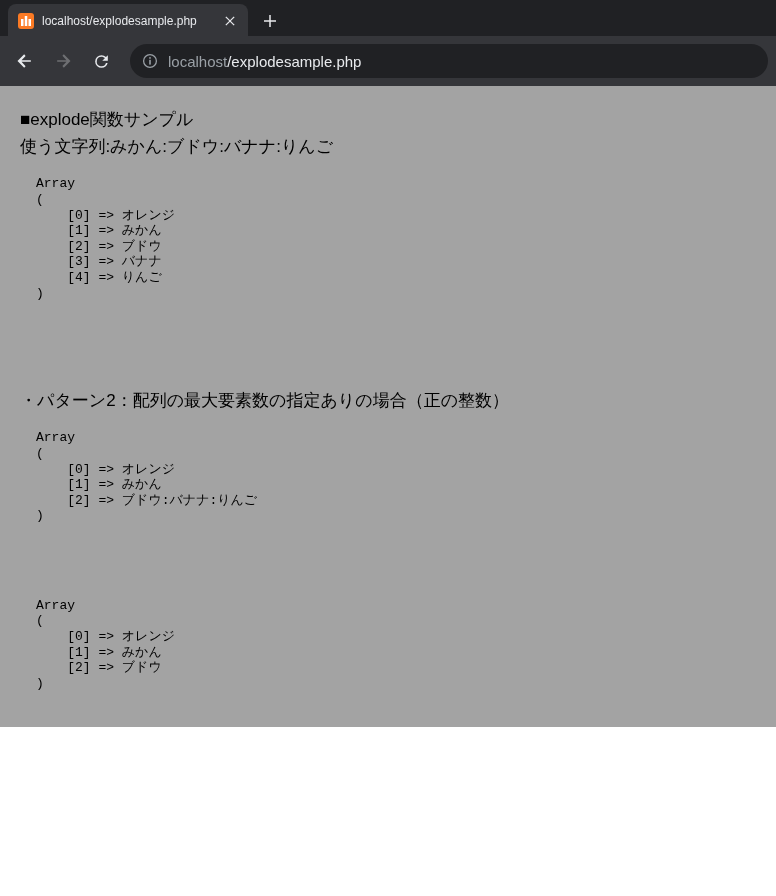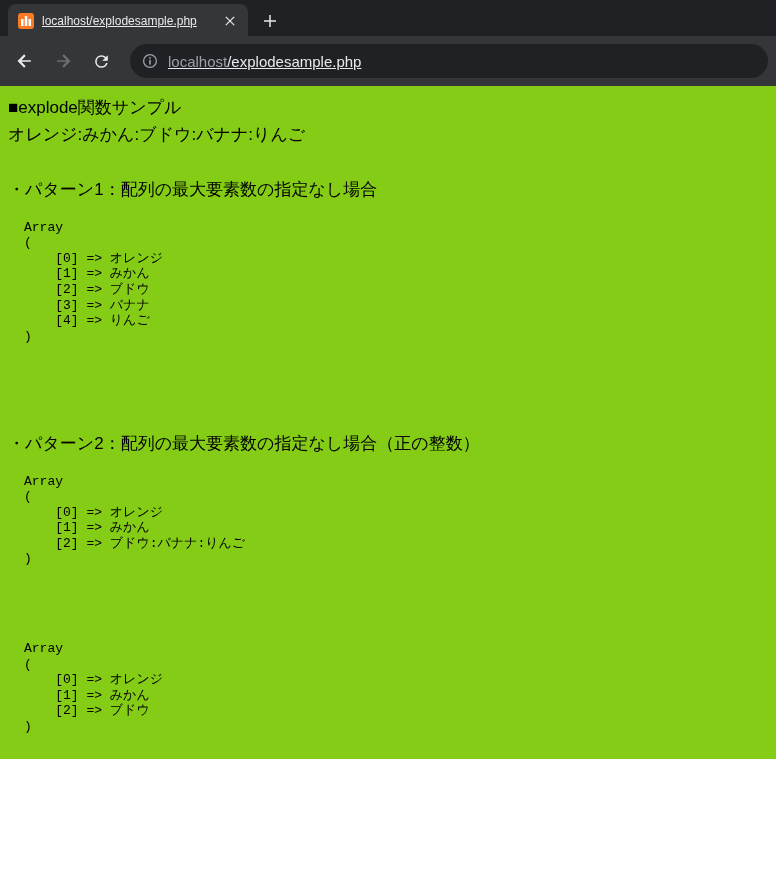--- a/index.html
+++ b/index.html
@@ -10,21 +10,20 @@
     body {
       width: 776px;
       height: 896px;
       font-family: Arial, sans-serif;
       background: #fff;
       overflow: hidden;
     }
     .browser-chrome {
       background: #4c1d95;
       color: #e8eaed;
-      text-decoration: underline;
     }
     .tab-bar {
       display: flex;
       align-items: center;
       height: 36px;
       background: #202124;
       padding-left: 8px;
     }
     .tab {
       display: flex;
@@ -114,22 +113,22 @@
     }
     .url-text {
       font-size: 15px;
       color: #9aa0a6;
       white-space: nowrap;
     }
     .url-text .path {
       color: #e8eaed;
     }
     .page-content {
-      background: #84cc16;
-      padding: 8px;
+      background: #a3a3a3;
+      padding: 20px;
       font-size: 17px;
       line-height: 1.6;
       color: #000;
     }
     .heading-line {
       margin-bottom: 0;
     }
     .subheading-line {
       margin-bottom: 0;
     }
@@ -206,35 +205,34 @@
           <rect x="9" y="8.5" width="2" height="6" fill="#9aa0a6"></rect>
         </svg>
       </span>
       <span class="url-text"><span>localhost</span><span class="path">/explodesample.php</span></span>
     </div>
   </div>
 </div>
 
 <div class="page-content">
   <div class="heading-line">■explode関数サンプル</div>
-  <div class="sample-string-line">オレンジ:みかん:ブドウ:バナナ:りんご</div>
-
-  <div class="pattern-line">・パターン1：配列の最大要素数の指定なし場合</div>
+  <div class="sample-string-line">使う文字列:みかん:ブドウ:バナナ:りんご</div>
+
   <pre class="array-block">Array
 (
     [0] =&gt; オレンジ
     [1] =&gt; みかん
     [2] =&gt; ブドウ
     [3] =&gt; バナナ
     [4] =&gt; りんご
 )</pre>
 
   <div class="pattern-spacer"></div>
 
-  <div class="pattern-line">・パターン2：配列の最大要素数の指定なし場合（正の整数）</div>
+  <div class="pattern-line">・パターン2：配列の最大要素数の指定ありの場合（正の整数）</div>
   <pre class="array-block">Array
 (
     [0] =&gt; オレンジ
     [1] =&gt; みかん
     [2] =&gt; ブドウ:バナナ:りんご
 )</pre>
 
   <div class="pattern-spacer"></div>
 
   <pre class="array-block">Array

